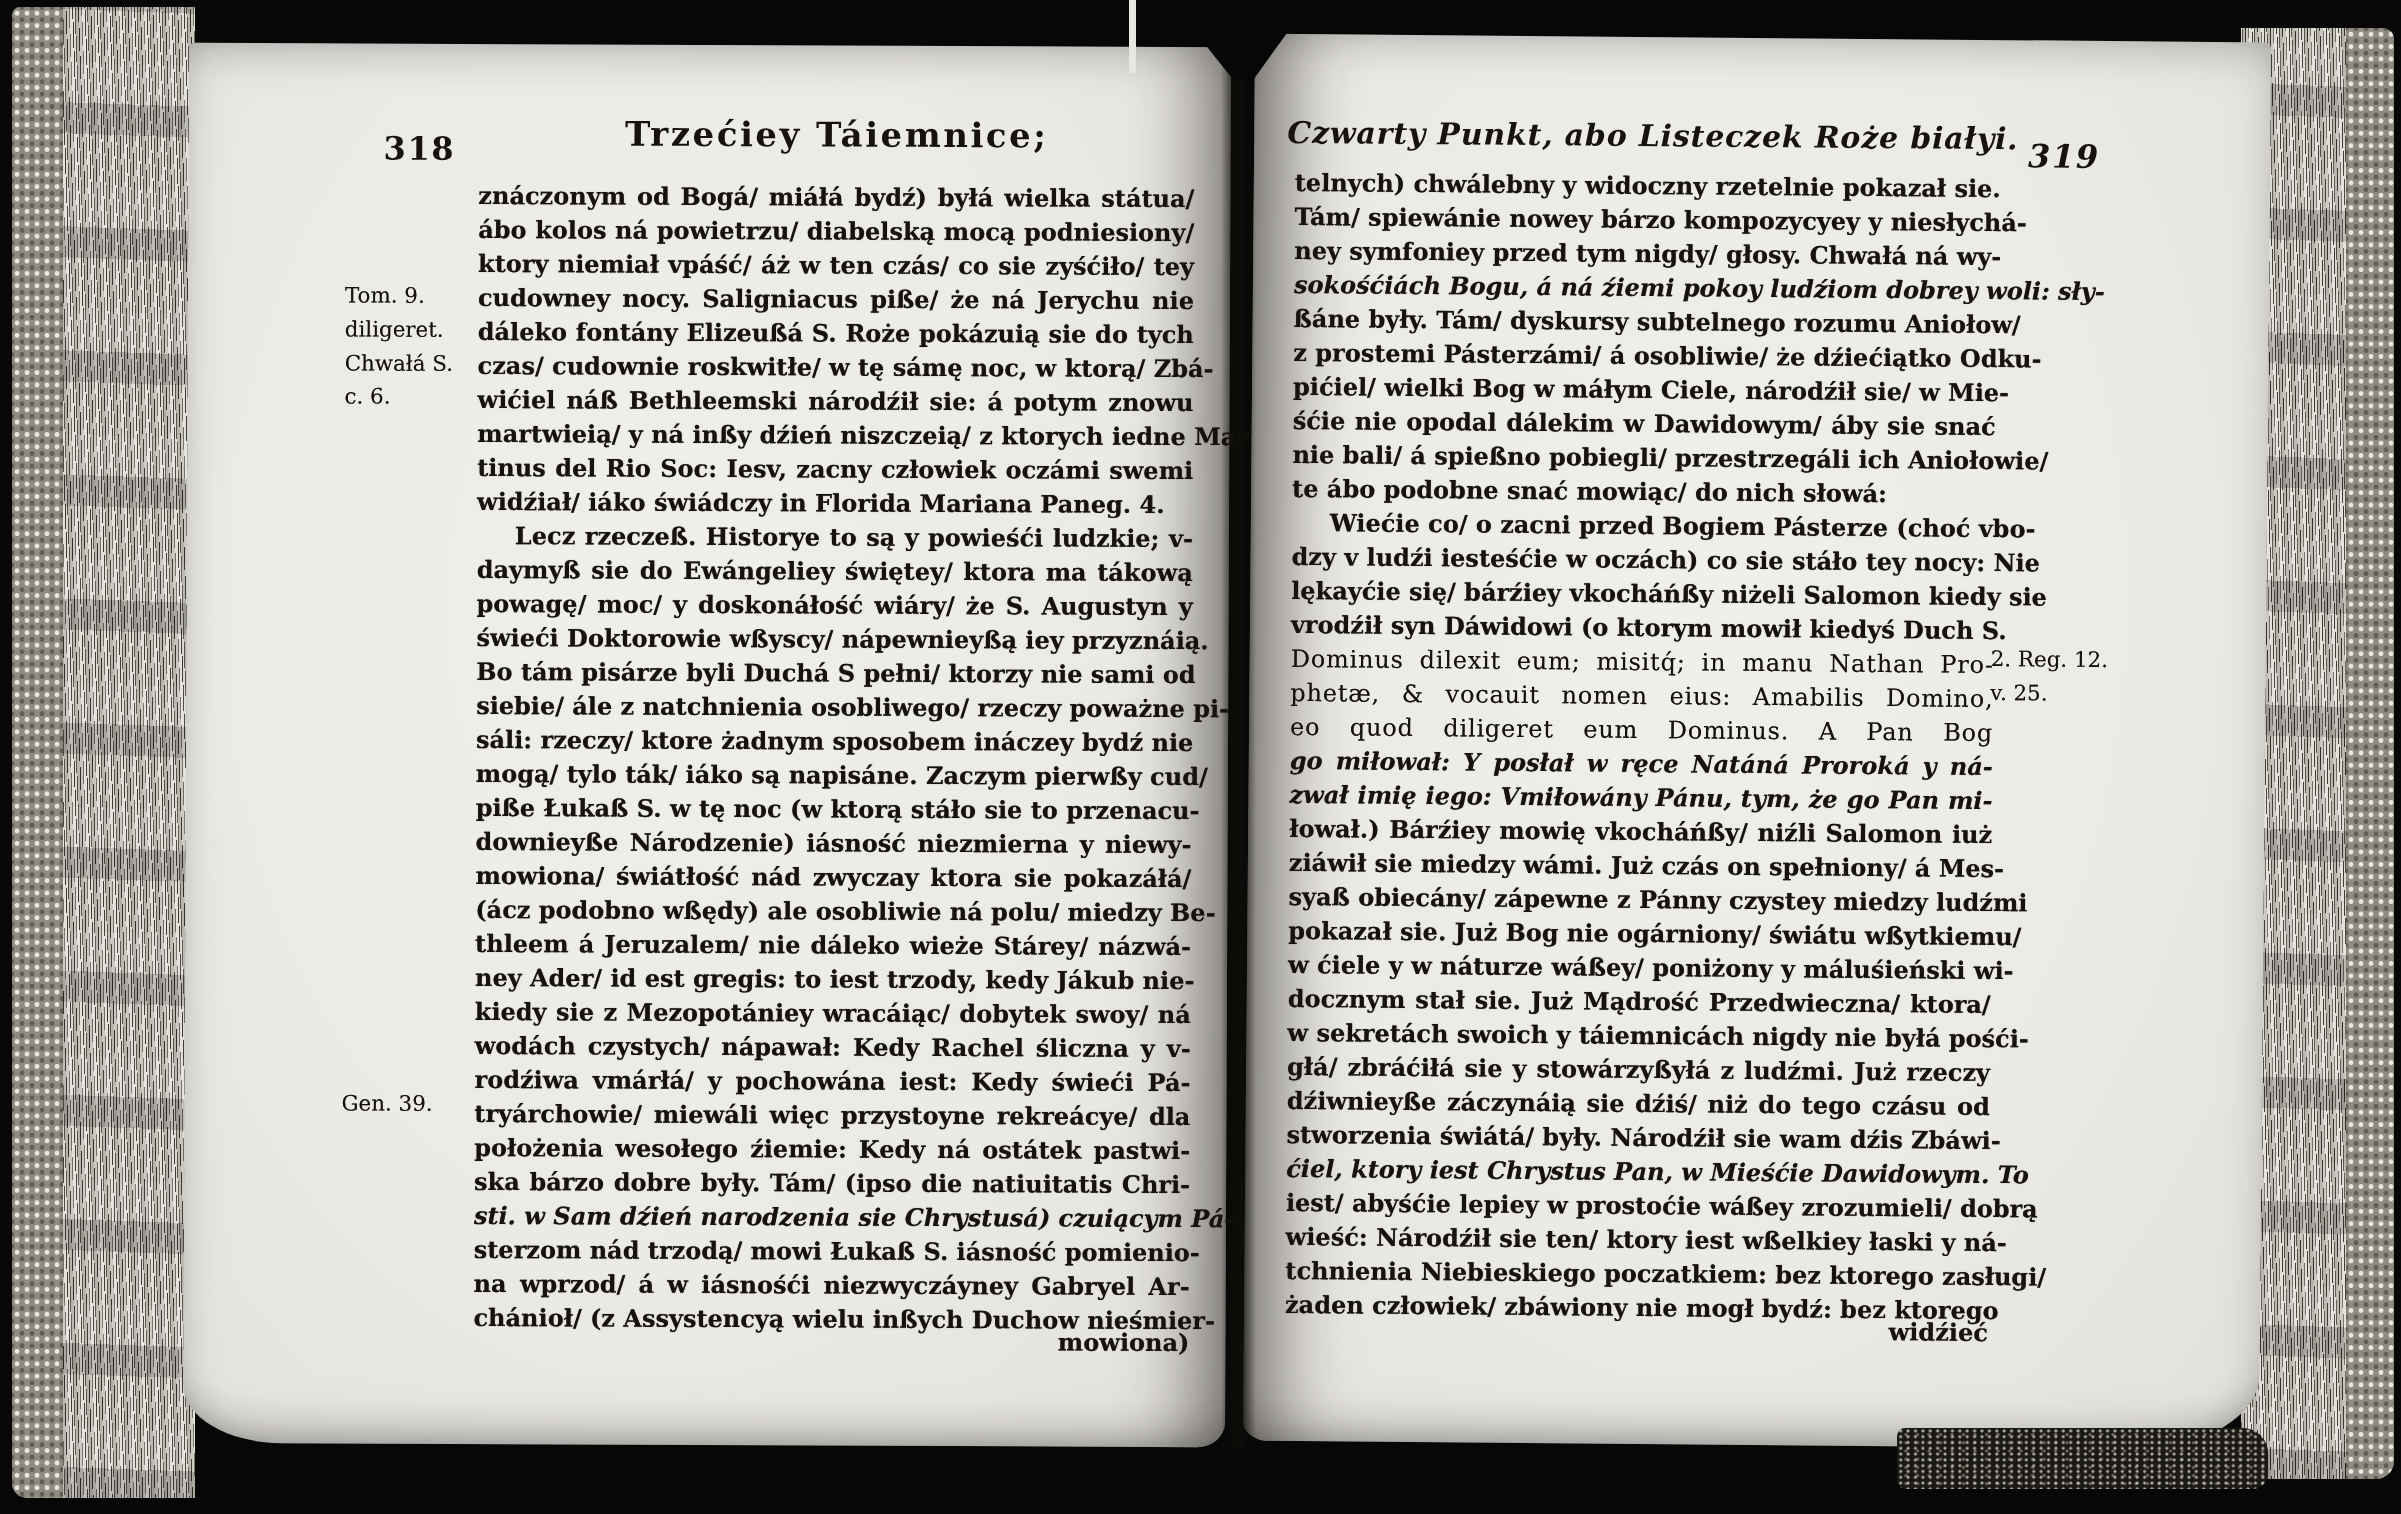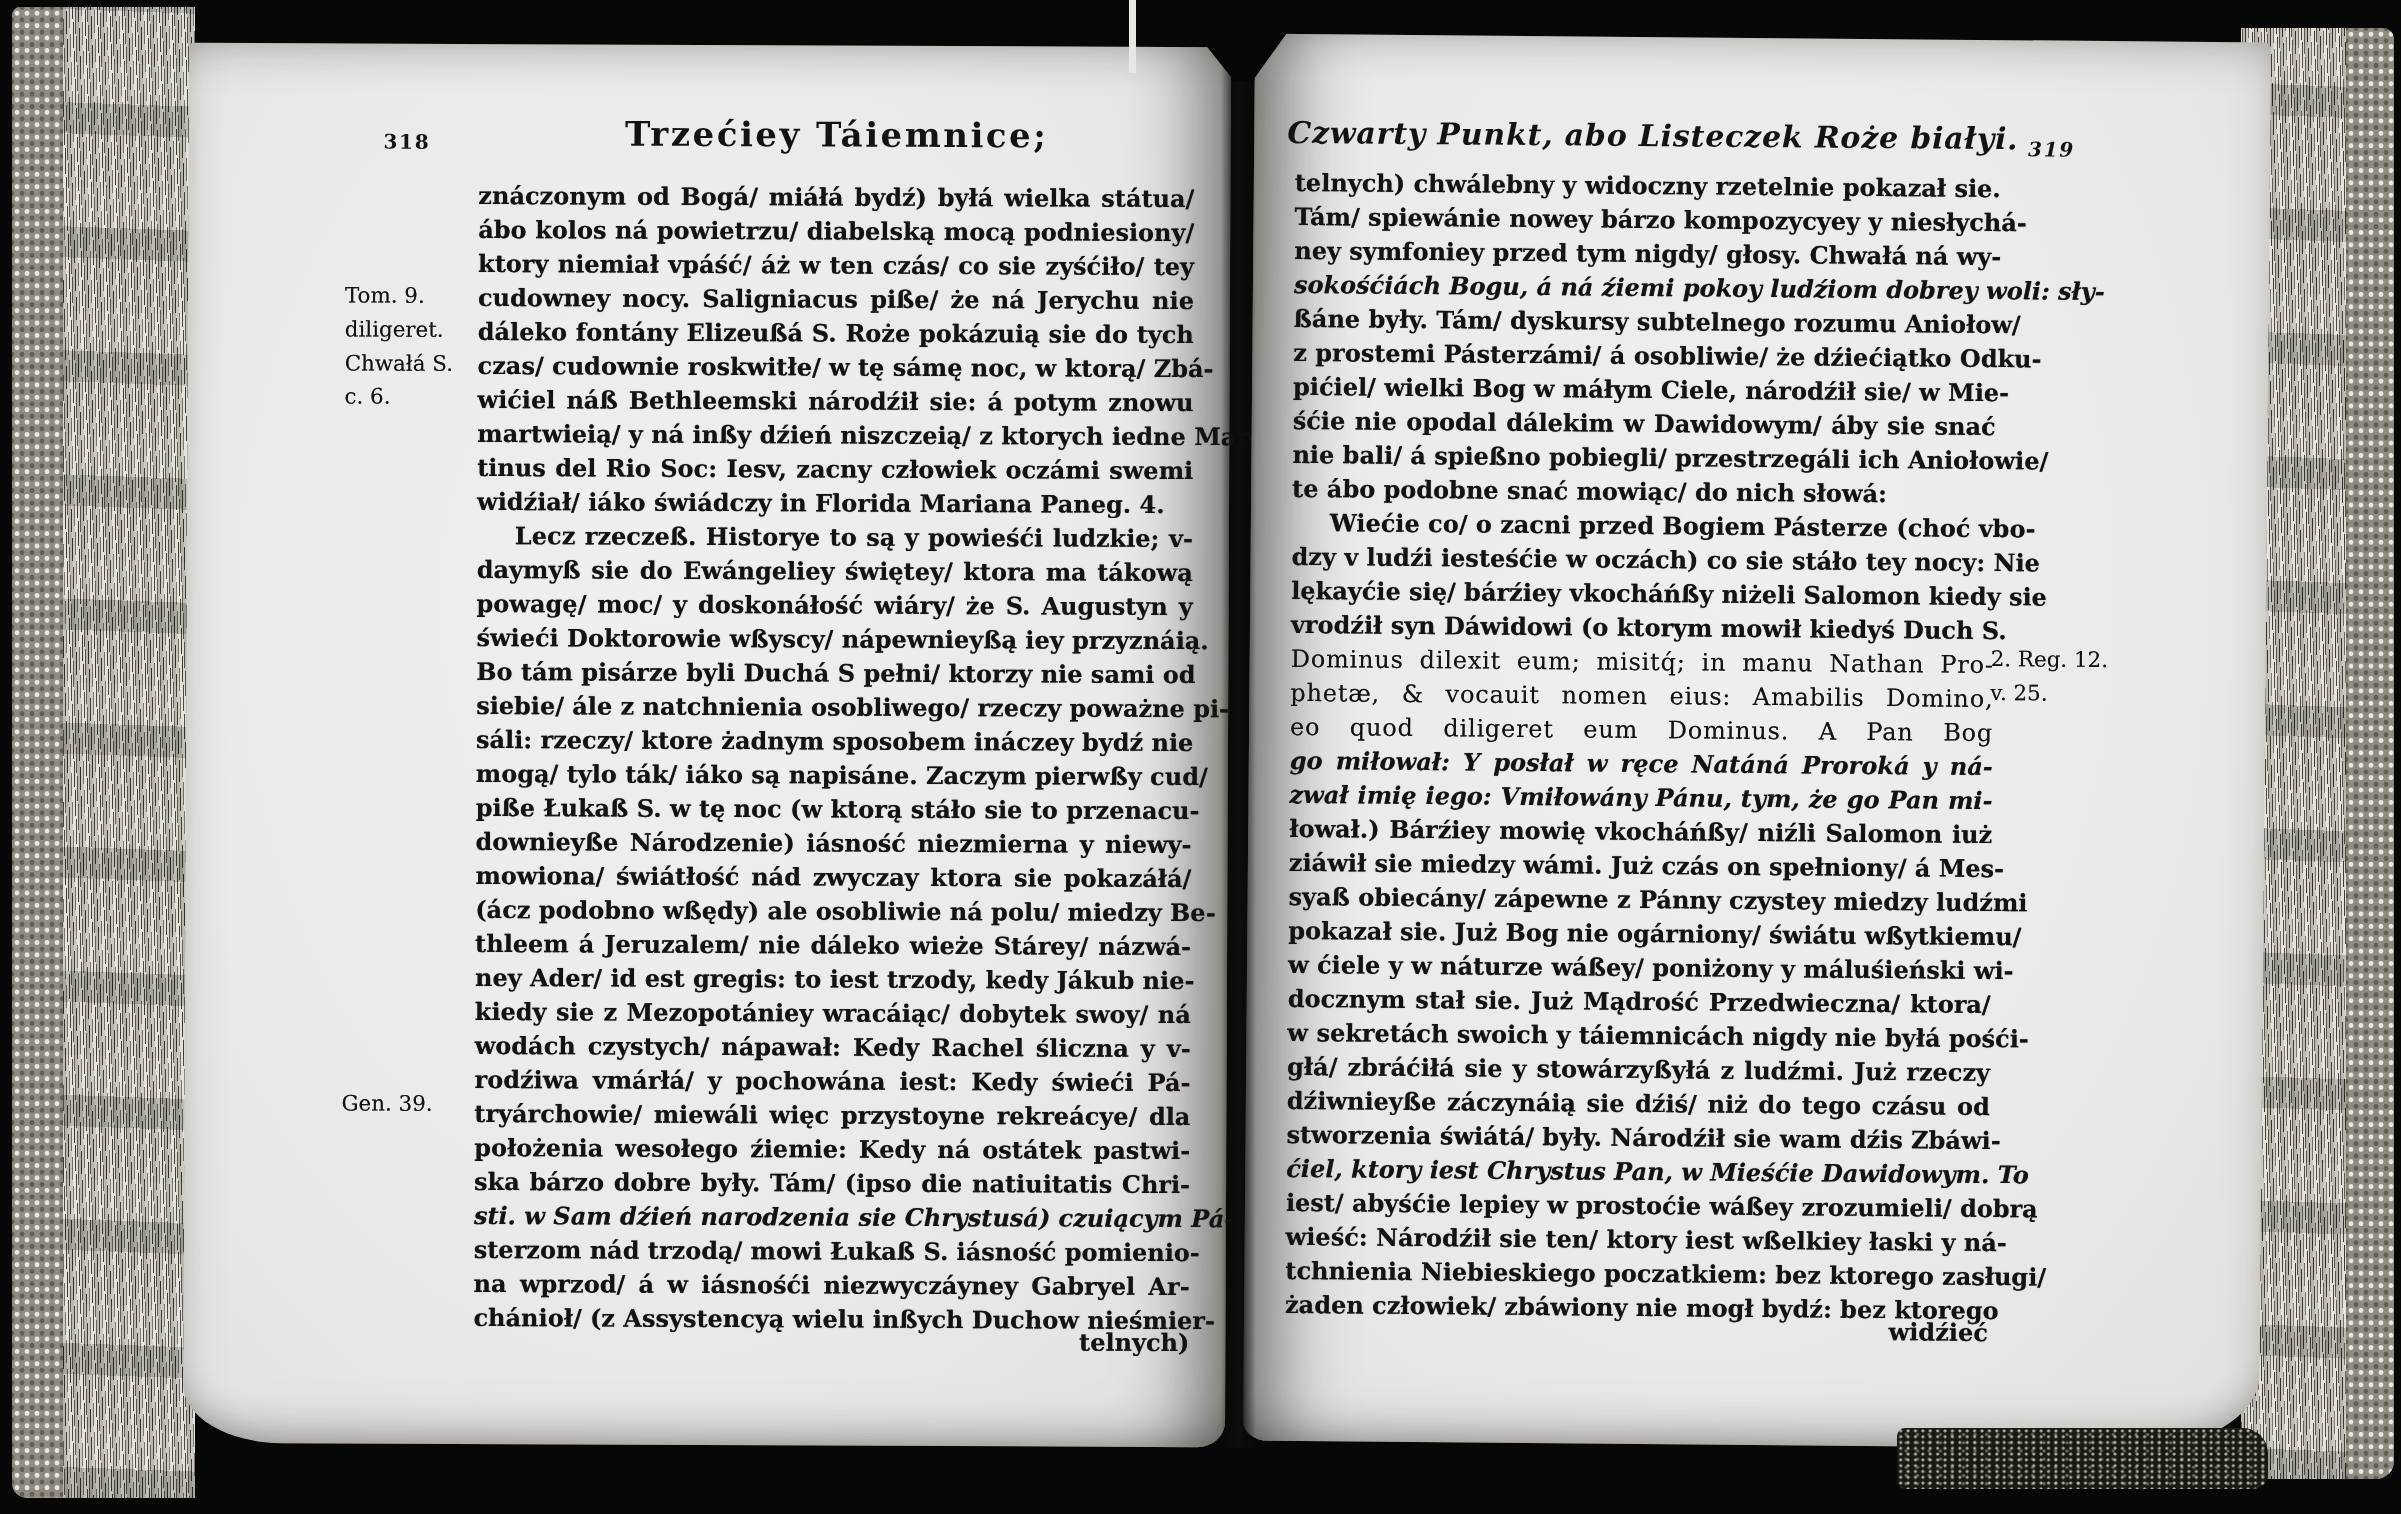--- a/index.html
+++ b/index.html
@@ -43,21 +43,21 @@
   .gutter-notch{position:absolute;left:1196px;top:33px;width:91px;height:48px;background:#070707;
     clip-path:polygon(0 0,100% 0,62% 100%,42% 100%);}
   .top-tick{position:absolute;left:1129px;top:0;width:6.6px;height:73px;background:#e9e7e2;}
   .bottom-fuzz{position:absolute;left:1897px;top:1428px;width:371px;height:61px;border-radius:8.2px 25px 15px 8.2px;
     background-color:#1b1913;
     background-image:radial-gradient(circle, rgba(202,199,190,0.85) 1.2px, transparent 1.8px),
                      radial-gradient(circle, rgba(126,122,112,0.8) 1.2px, transparent 2px);
     background-size:7.4px 5.8px,11.5px 8.2px;background-position:0 0,3.3px 2.5px;}
 
   
-  .pageno{position:absolute;font-size:20px;font-weight:bold;letter-spacing:1.6px;}
+  .pageno{position:absolute;font-size:32px;font-weight:bold;letter-spacing:1.6px;}
   .running-title{position:absolute;text-align:center;font-weight:bold;white-space:nowrap;}
   .page-left .running-title{left:290px;width:716px;top:69px;font-size:34px;letter-spacing:2.5px;}
   .page-right .running-title{left:33px;width:726px;top:81px;font-size:30px;font-style:italic;letter-spacing:0.8px;}
   .page-left .pageno{left:195px;top:86px;}
   .page-right .pageno{left:774px;top:97px;font-style:italic;}
 
   .text-block{position:absolute;font-size:24px;font-weight:bold;line-height:34px;
     text-shadow:0 0 0.8px rgba(22,19,15,0.65);}
   .page-left .text-block{left:290px;top:135px;width:716px;}
   .page-right .text-block{left:41px;top:132px;width:703px;}
@@ -127,21 +127,21 @@
         <div class="line">kiedy sie z Mezopotániey wracáiąc/ dobytek swoy/ ná</div>
         <div class="line">wodách czystych/ nápawał: Kedy Rachel śliczna y v-</div>
         <div class="line">rodźiwa vmárłá/ y pochowána iest: Kedy świeći Pá-</div>
         <div class="line">tryárchowie/ miewáli więc przystoyne rekreácye/ dla</div>
         <div class="line">położenia wesołego źiemie: Kedy ná ostátek pastwi-</div>
         <div class="line">ska bárzo dobre były. Tám/ (ipso die natiuitatis Chri-</div>
         <div class="line italic">sti. w Sam dźień narodzenia sie Chrystusá) czuiącym Pá-</div>
         <div class="line">sterzom nád trzodą/ mowi Łukaß S. iásność pomienio-</div>
         <div class="line">na wprzod/ á w iásnośći niezwyczáyney Gabryel Ar-</div>
         <div class="line">chánioł/ (z Assystencyą wielu inßych Duchow nieśmier-</div>
-        <div class="catchword" style="top: 1144px;">telnych)</div>
+        <div class="catchword" style="top: 1144px;">mowiona)</div>
       </div>
   </div>
 
   <div class="page page-right">
     <div class="pageno">319</div>
     <div class="running-title">Czwarty Punkt, abo Listeczek Roże białyi.</div>
     <div class="margin-notes">
         <div class="mnote" style="top: 474px;">2. Reg. 12.</div>
         <div class="mnote" style="top: 508px;">v. 25.</div>
       </div>

